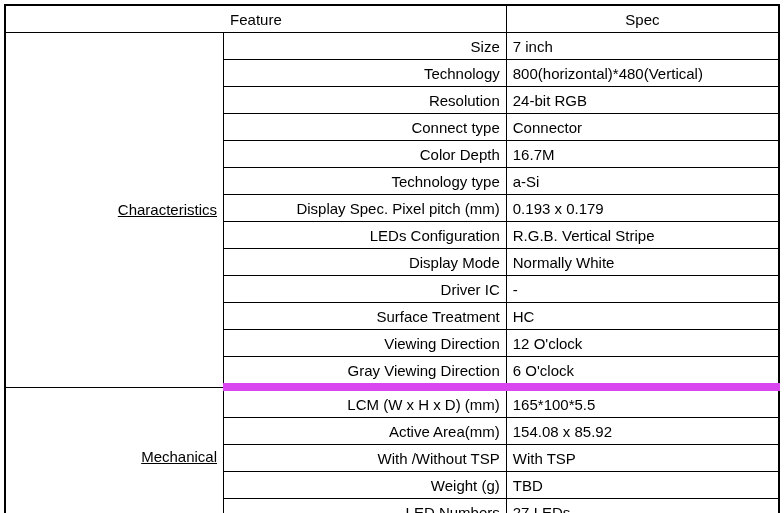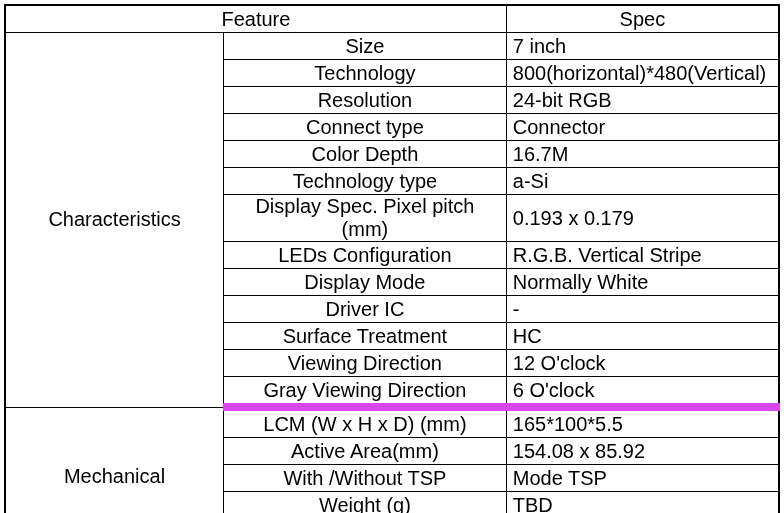--- a/index.html
+++ b/index.html
@@ -18,43 +18,44 @@
     border-collapse: collapse;
     width: 776px;
     height: 505px;
     margin: 4px;
     table-layout: fixed;
   }
   .spec-table td,
   .spec-table th {
     border: 1px solid #000000;
     font-weight: normal;
-    font-size: 20px;
+    font-size: 15px;
     padding: 0 6px;
     vertical-align: middle;
     margin-top: 13px;
   }
   
   .spec-table {
     border: 2px solid #000000;
   }
   .hdr-cell {
     text-align: center;
     font-size: 15px;
     height: 26px;
     background: #ffffff;
     border-bottom: 2px solid #000000;
   }
   .group-cell {
-    text-align: center;
+    text-align: right;
     font-size: 15px;
     border-right: 2px solid #000000;
+    text-decoration: underline;
   }
   .feat-cell {
-    text-align: center;
+    text-align: right;
     height: 26px;
   }
   .spec-cell {
     text-align: left;
     height: 26px;
     border-left: 2px solid #000000;
   }
   .col-group { width: 218px; }
   .col-feat  { width: 282px; }
   .col-spec  { width: 272px; }
@@ -141,21 +142,21 @@
       <td class="group-cell" rowspan="5">Mechanical</td>
       <td class="feat-cell">LCM (W x H x D) (mm)</td>
       <td class="spec-cell">165*100*5.5</td>
     </tr>
     <tr>
       <td class="feat-cell">Active Area(mm)</td>
       <td class="spec-cell">154.08 x 85.92</td>
     </tr>
     <tr>
       <td class="feat-cell">With /Without TSP</td>
-      <td class="spec-cell">Mode    TSP</td>
+      <td class="spec-cell">With    TSP</td>
     </tr>
     <tr>
       <td class="feat-cell">Weight (g)</td>
       <td class="spec-cell">TBD</td>
     </tr>
     <tr>
       <td class="feat-cell">LED Numbers</td>
       <td class="spec-cell">27 LEDs</td>
     </tr>
   </tbody>

